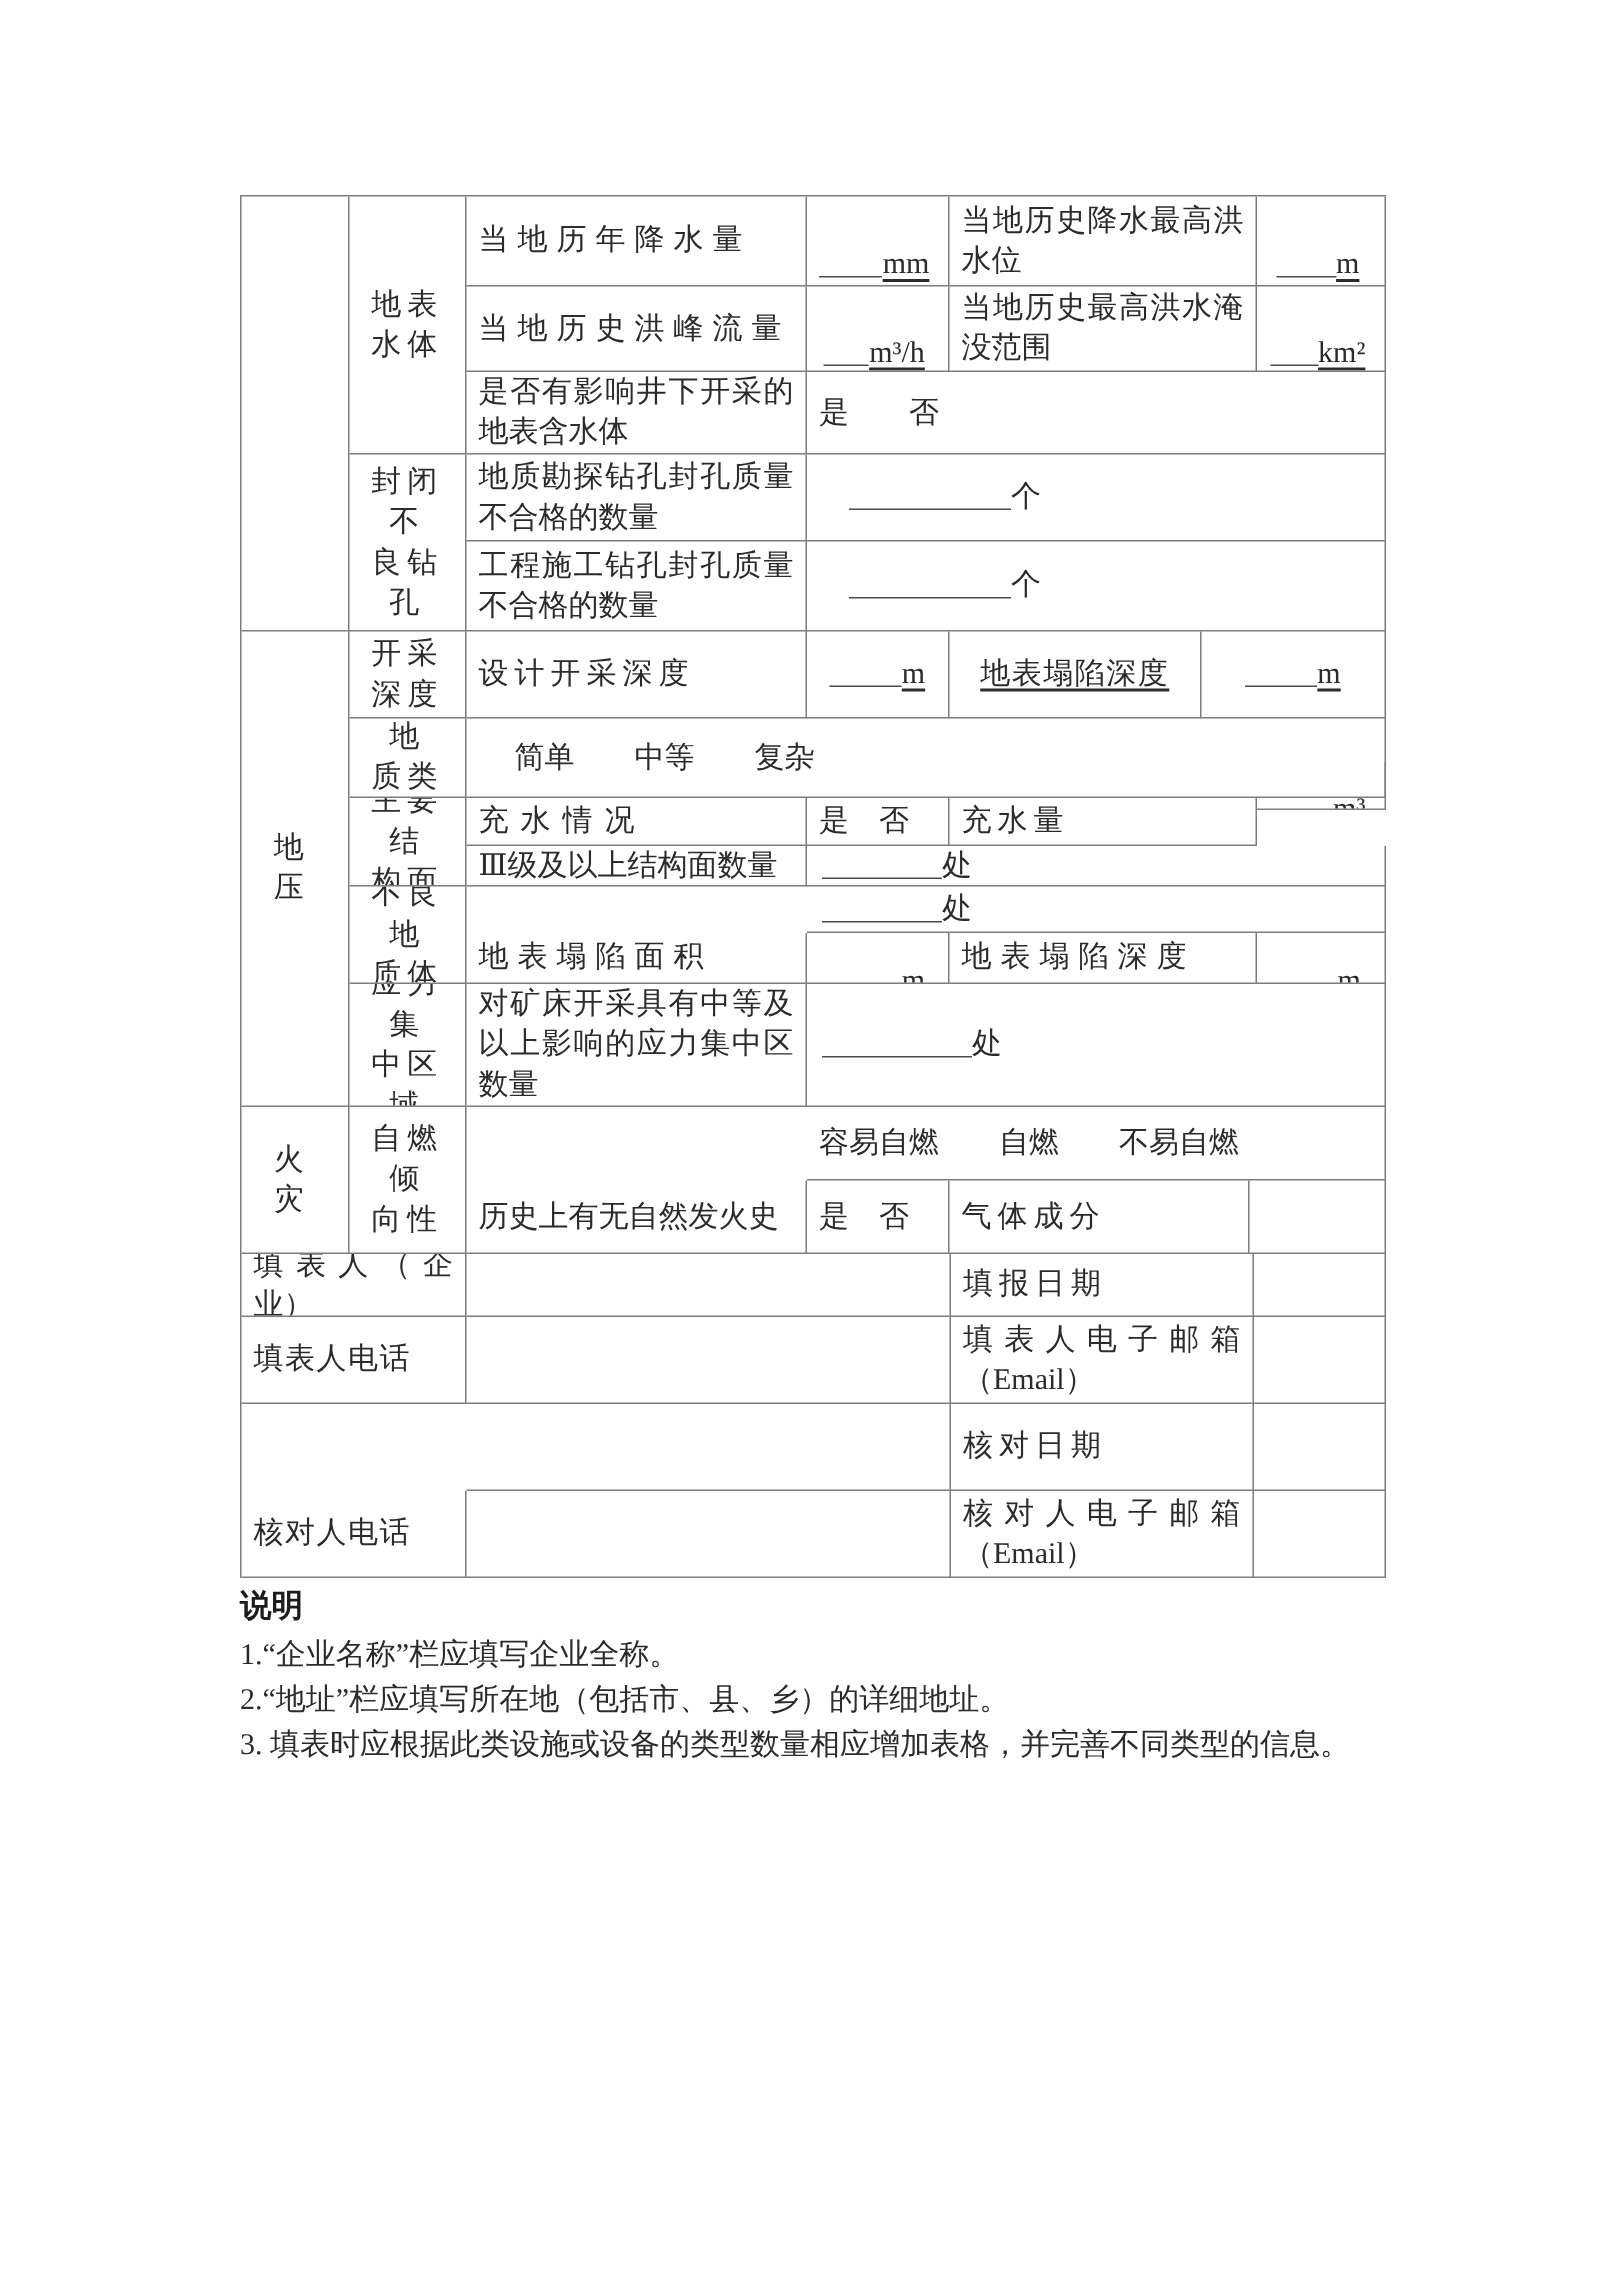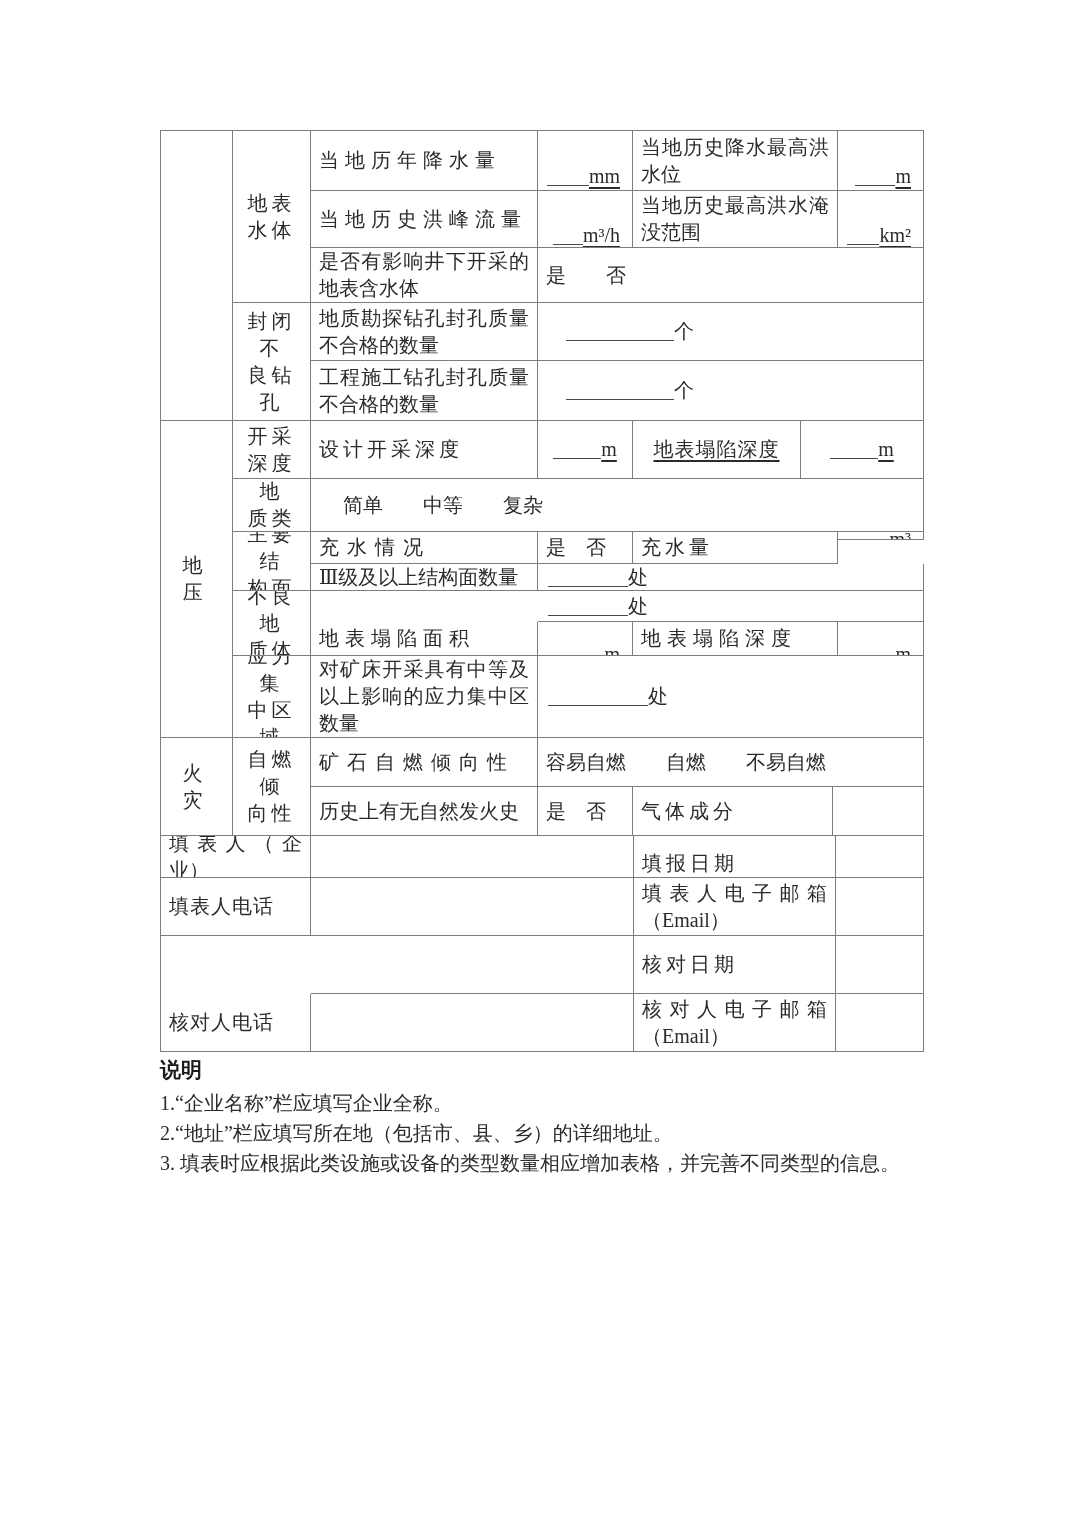--- a/index.html
+++ b/index.html
@@ -12,21 +12,21 @@
     position:absolute;left:160px;top:130px;width:763px;height:921px;
     border-top:1px solid #7d7d7d;border-left:1px solid #7d7d7d;
   }
   .cell{
     position:absolute;box-sizing:border-box;
     border-right:1px solid #7d7d7d;border-bottom:1px solid #7d7d7d;
     display:flex;align-items:center;overflow:hidden;
   }
   .cell > .in{width:100%;text-align:left;padding:0 8px;box-sizing:border-box;}
   .a-c > .in{text-align:center;}
-  .a-r > .in{text-align:right;padding-right:12px;margin-top:32px;}
+  .a-r > .in{text-align:center;padding-right:12px;margin-top:32px;}
   .a-j > .in{text-align:justify;text-justify:inter-character;}
   .pre > .in{white-space:pre-line;}
   .pl28 > .in{padding-left:28px;}
   .pl10 > .in{padding-left:10px;}
   .pl32 > .in{padding-left:32px;}
   .ls1{letter-spacing:1px;}
   .ls4{letter-spacing:4px;}
   .ls6{letter-spacing:6px;}
   .ls8{letter-spacing:8px;}
   .u .in, .u-txt{text-decoration:underline;text-underline-offset:4px;}
@@ -188,43 +188,40 @@
         <span class="in"><span class="blank" style="width:42px"></span><span class="unit">m</span></span>
       </div>
 
     <div class="cell a-j" style="left:150px;top:525px;width:227px;height:82px;">
         <span class="in">对矿床开采具有中等及以上影响的应力集中区数量</span>
       </div>
     <div class="cell pl10" style="left:377px;top:525px;width:386px;height:82px;">
         <span class="in"><span class="blank" style="width:100px"></span><span class="unit nolu">处</span></span>
       </div>
 
-    <div class="cell ls8" style="left:150px;top:607px;width:227px;height:49px;">
-        <span class="in">矿石自燃倾向性</span>
-      </div>
     <div class="cell" style="left:150px;top:656px;width:227px;height:49px;">
         <span class="in">历史上有无自然发火史</span>
       </div>
 
     <div class="cell" style="left:377px;top:607px;width:386px;height:49px;">
         <span class="in">容易自燃　　自燃　　不易自燃</span>
       </div>
     <div class="cell" style="left:377px;top:656px;width:95px;height:49px;">
         <span class="in">是　否</span>
       </div>
     <div class="cell ls4" style="left:472px;top:656px;width:200px;height:49px;">
         <span class="in">气体成分</span>
       </div>
     <div class="cell" style="left:672px;top:656px;width:91px;height:49px;"></div>
 
     <div class="cell a-j" style="left:0;top:705px;width:150px;height:42px;">
         <span class="in">填表人（企业）</span>
       </div>
     <div class="cell" style="left:150px;top:705px;width:323px;height:42px;"></div>
-    <div class="cell ls4" style="left:473px;top:705px;width:202px;height:42px;align-items:flex-end;">
+    <div class="cell ls4" style="left:473px;top:705px;width:202px;height:42px;">
         <span class="in">填报日期</span>
       </div>
     <div class="cell" style="left:675px;top:705px;width:88px;height:42px;"></div>
 
     <div class="cell ls1" style="left:0;top:747px;width:150px;height:58px;">
         <span class="in">填表人电话</span>
       </div>
     <div class="cell" style="left:150px;top:747px;width:323px;height:58px;"></div>
     <div class="cell a-j" style="left:473px;top:747px;width:202px;height:58px;">
         <span class="in">填表人电子邮箱（Email）</span>

